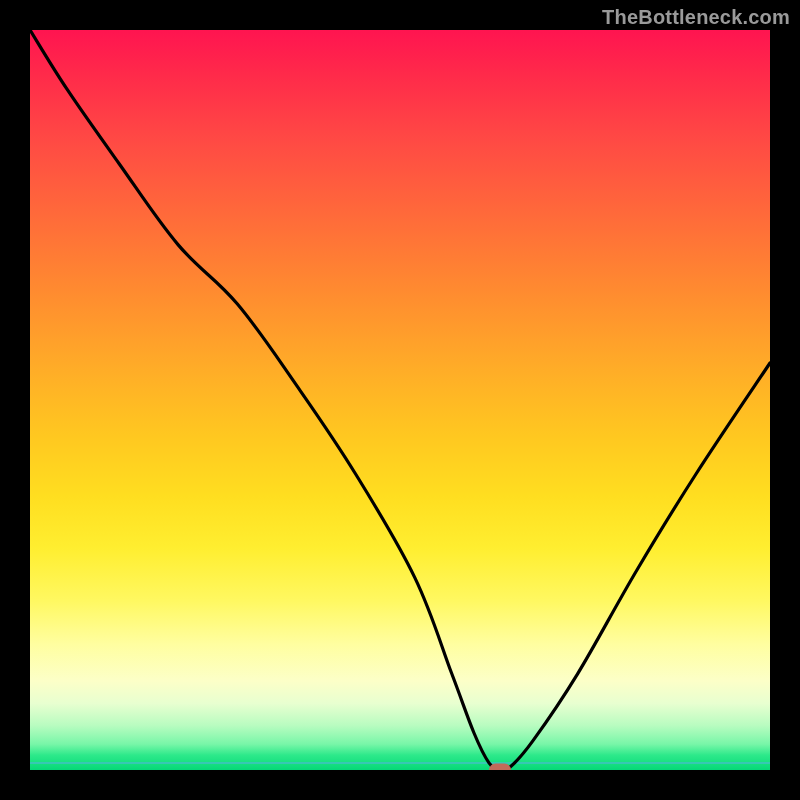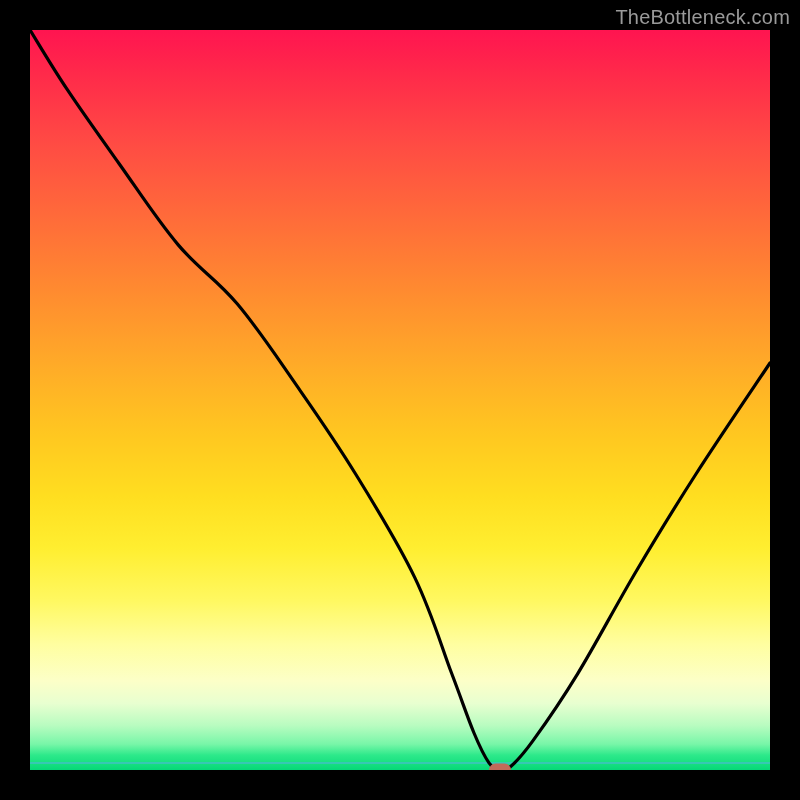--- a/index.html
+++ b/index.html
@@ -78,21 +78,21 @@
     background: #c26a5a;
     transform: translate(-50%, -50%);
     pointer-events: none;
   }
   .watermark {
     position: absolute;
     top: 6px;
     right: 10px;
     color: #9a9a9a;
     font-size: 20px;
-    font-weight: 400;
+    font-weight: 700;
     letter-spacing: 0.2px;
     user-select: none;
   }
 </style>
 </head>
 <body>
 
 <div class="stage">
   <div class="watermark">TheBottleneck.com</div>
 

